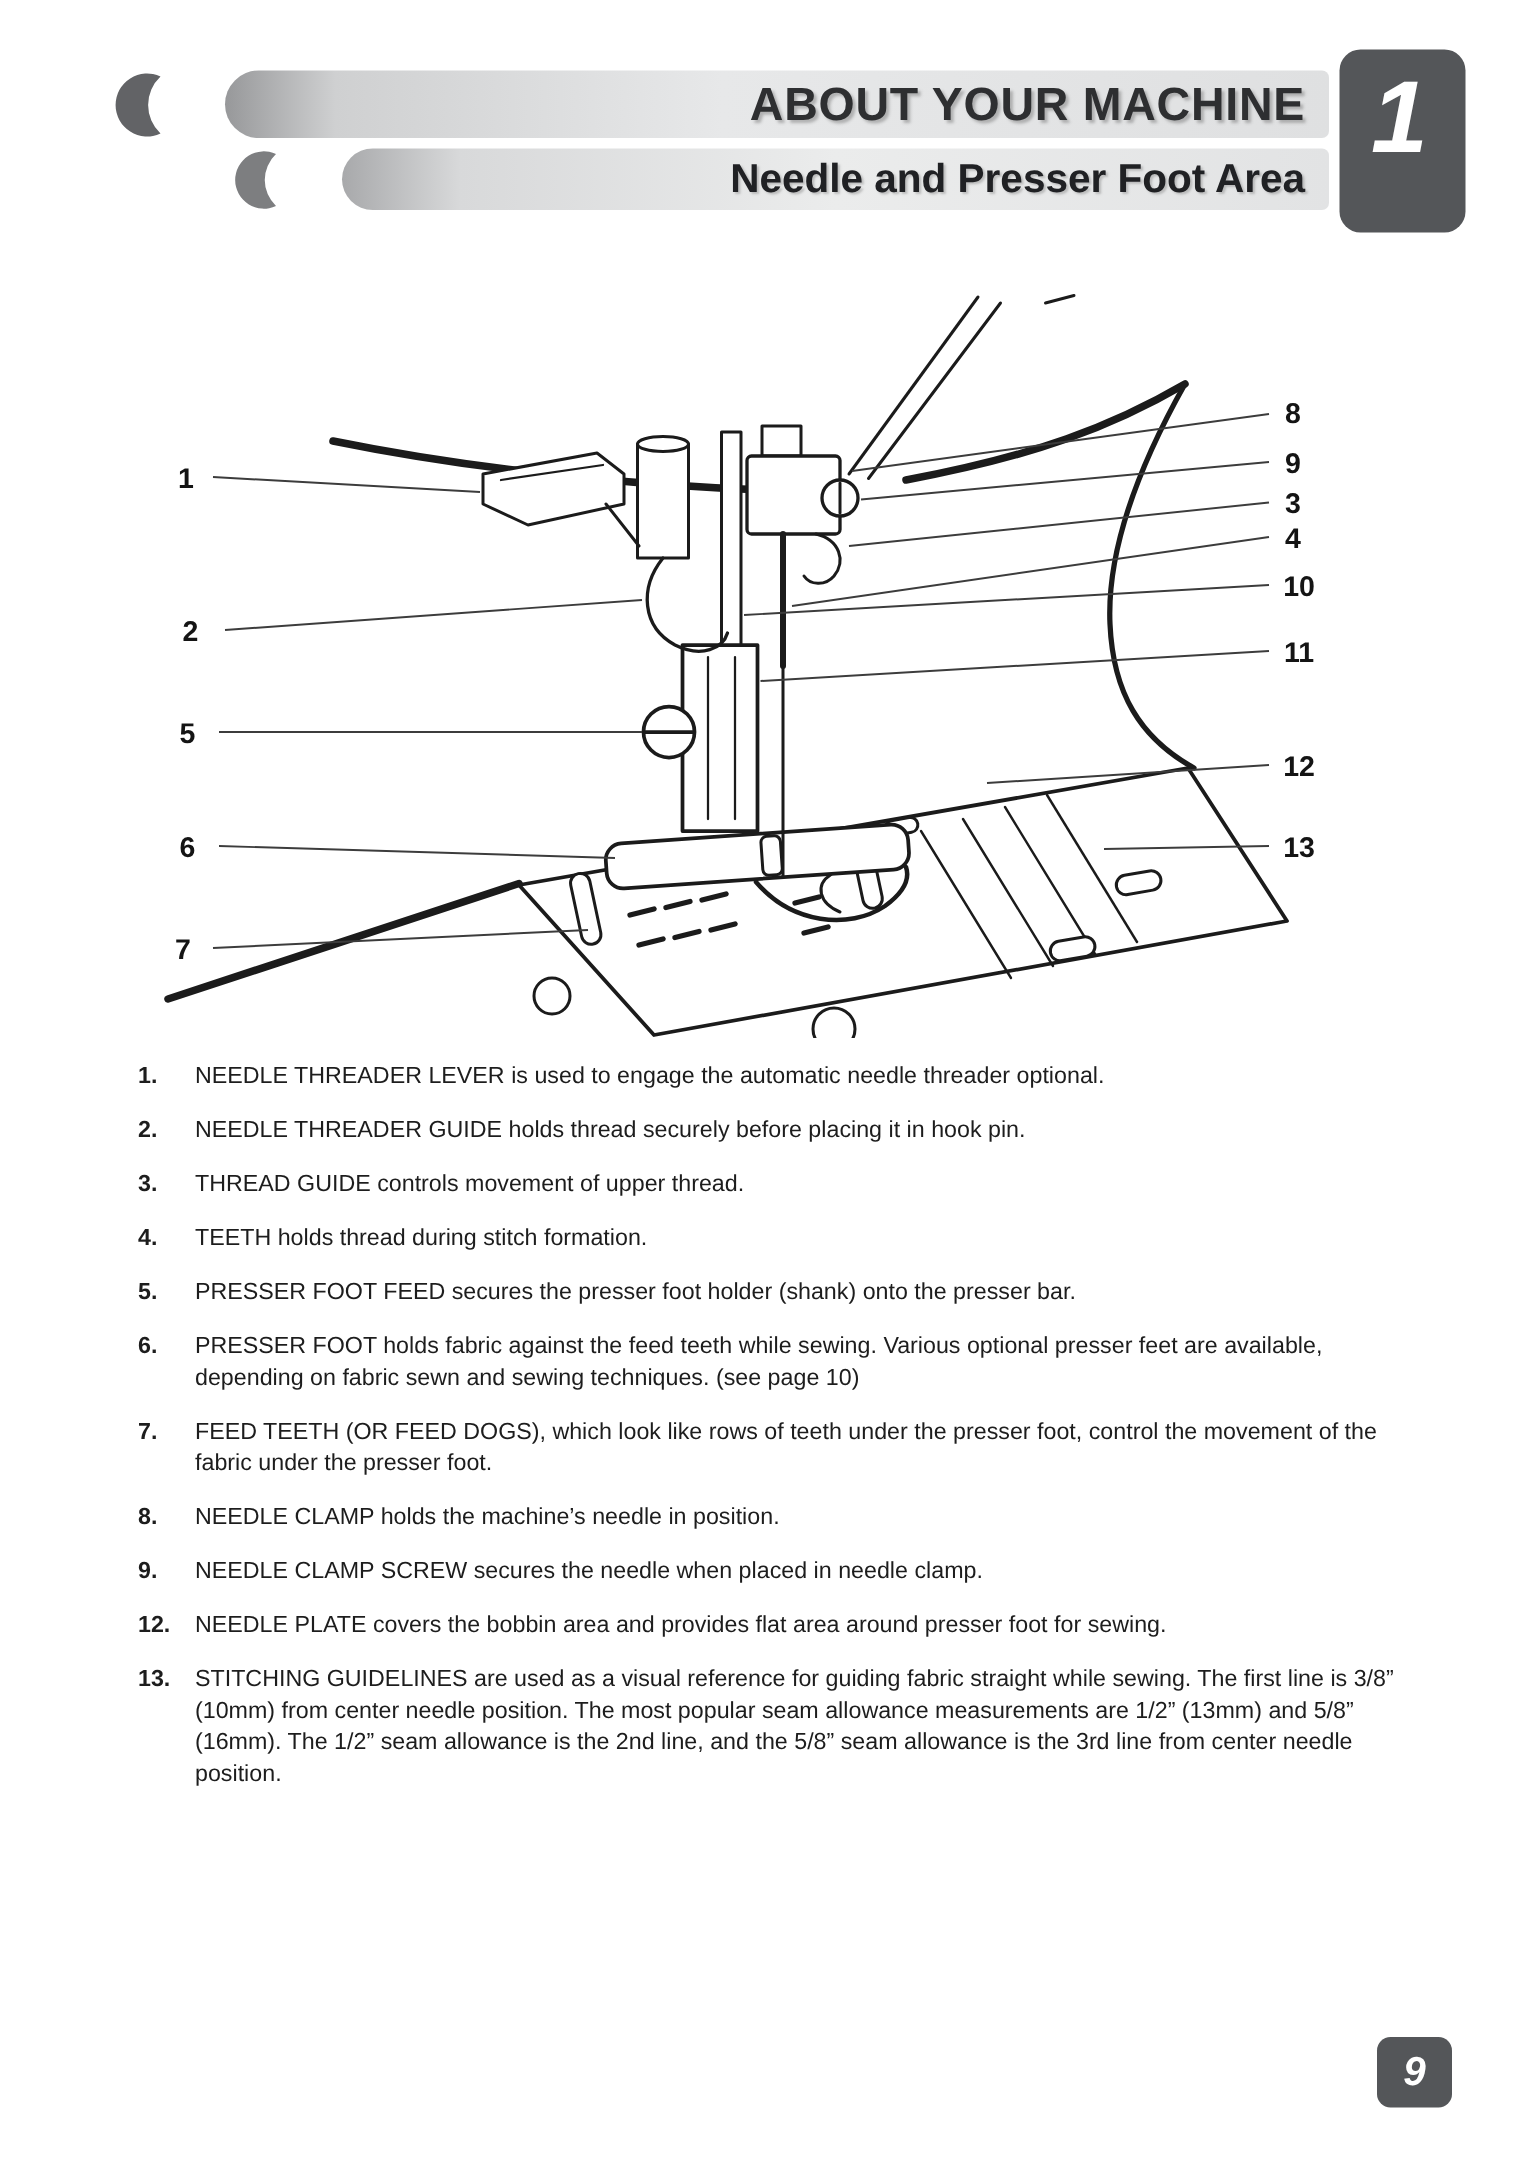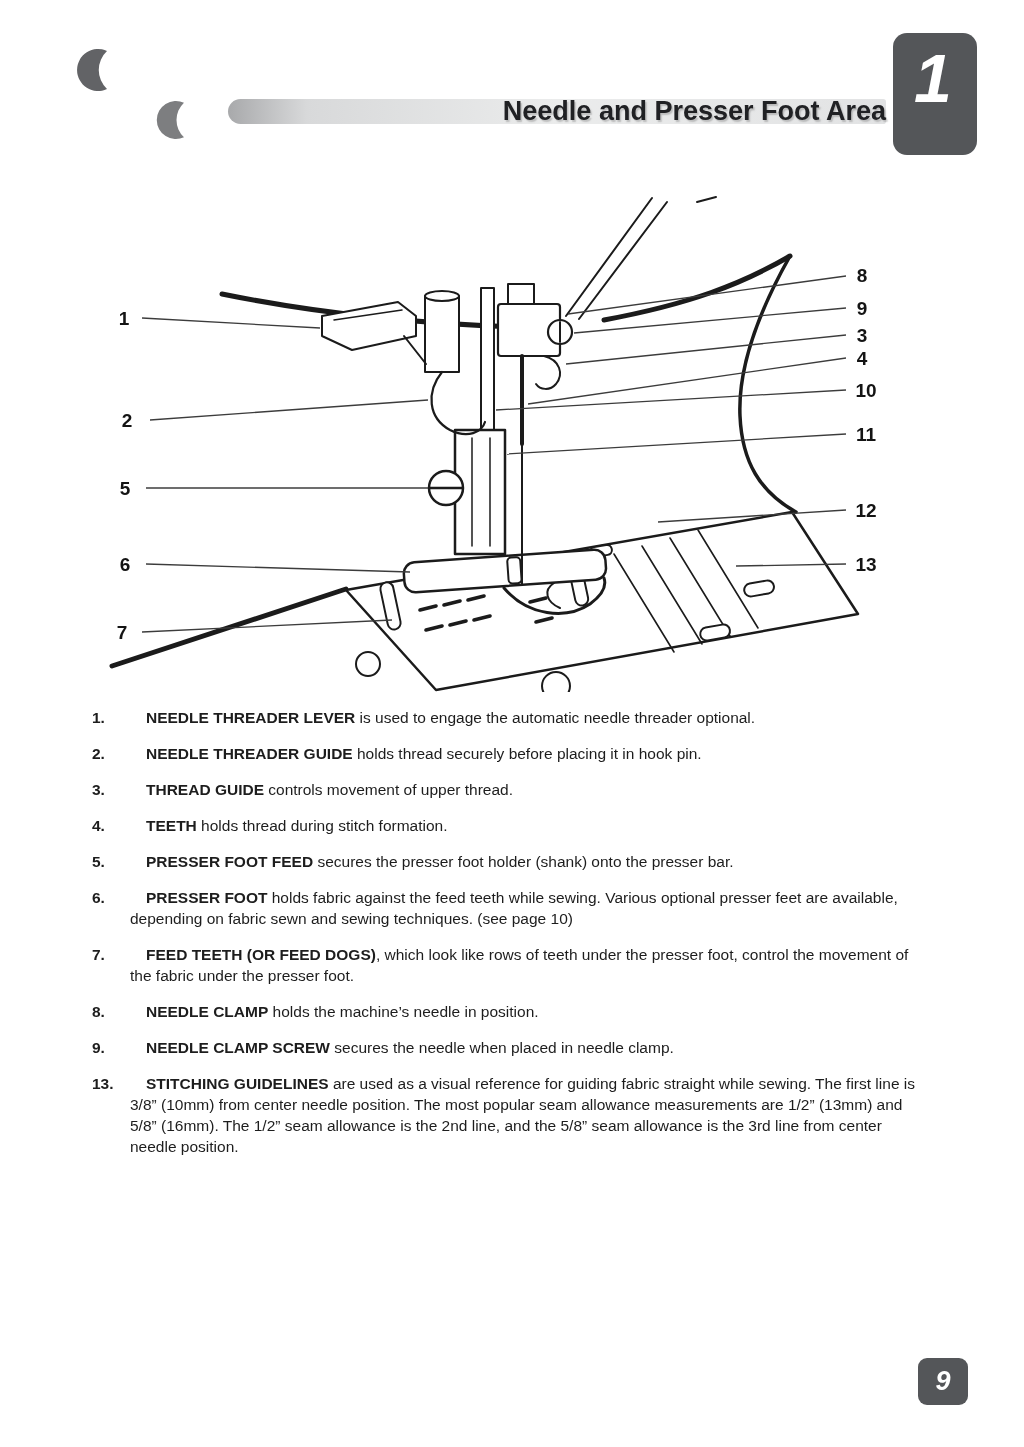--- a/index.html
+++ b/index.html
@@ -7,21 +7,21 @@
   body { font-family:"Liberation Sans", sans-serif; }
   .page { position:relative; width:1024px; height:1447px; background:#ffffff; overflow:hidden; }
 
   
   .bar { position:absolute; display:flex; align-items:center; justify-content:flex-end; }
   .bar1 { left:150px; top:47px; width:736px; height:45px; padding-right:16px;
           border-radius:24px 5px 5px 24px;
           background:linear-gradient(90deg,#97989a 0%,#cfd0d1 10%,#e7e8e9 45%,#dfe0e1 100%); }
   .bar1 .title { font-size:31px; font-weight:bold; color:#2e2f31; letter-spacing:.5px;
                  text-shadow:2px 2px 2px rgba(110,110,110,.45); }
-  .bar2 { left:228px; top:99px; width:658px; height:25px; padding-right:0;
+  .bar2 { left:228px; top:99px; width:658px; height:41px; padding-right:16px;
           border-radius:22px 5px 5px 22px;
           background:linear-gradient(90deg,#a8a9ab 0%,#d8d9da 12%,#ebecec 50%,#e2e3e4 100%); }
   .bar2 .subtitle { font-size:27px; font-weight:bold; color:#202124;
                     text-shadow:1.5px 1.5px 1.5px rgba(120,120,120,.4); }
   .crescent1 { position:absolute; left:74px; top:48px; width:44px; height:44px; }
   .crescent2 { position:absolute; left:154px; top:100px; width:40px; height:40px; }
 
   .chapter-tab { position:absolute; left:893px; top:33px; width:84px; height:122px;
                  background:#545659; border-radius:14px; display:flex; justify-content:center;
                  align-items:flex-start; padding-top:8px; }
@@ -33,36 +33,39 @@
   .pline { stroke:#1b1b1b; fill:none; stroke-linecap:round; }
   .part  { stroke:#1b1b1b; fill:#ffffff; stroke-linejoin:round; }
   .lead  { stroke:#3c3c3c; stroke-width:1.3; }
   text.callout { font-family:"Liberation Sans",sans-serif; font-size:19px; font-weight:bold; fill:#141414; }
 
   
   .desc-list { position:absolute; left:92px; top:707px; width:840px; }
   .desc-item { display:grid; grid-template-columns:38px 1fr; margin-bottom:15px;
                font-size:15.5px; line-height:21px; color:#1d1d1d; }
   .desc-item .n { font-weight:bold; }
-  .desc-item b { font-weight:bold;margin-left:16px; }
+  .desc-item b { font-weight:normal; }
 
   
   .page-badge { position:absolute; left:918px; top:1358px; width:50px; height:47px;
                 background:#545659; border-radius:9px; display:flex; align-items:center;
                 justify-content:center; }
   .page-badge .pn { color:#ffffff; font-weight:bold; font-style:italic; font-size:27px; }
 </style>
 </head>
 <body>
 
 <div class="page">
 
   <svg class="crescent1" viewBox="0 0 44 44">
     <path d="M 33 3 A 21 21 0 1 0 33 41 A 26 26 0 0 1 33 3 Z" fill="#626366"></path>
   </svg>
+  <div class="bar bar1">
+    <span class="title">ABOUT YOUR MACHINE</span>
+  </div>
 
   <svg class="crescent2" viewBox="0 0 44 44">
     <path d="M 33 3 A 21 21 0 1 0 33 41 A 26 26 0 0 1 33 3 Z" fill="#7d7e80"></path>
   </svg>
   <div class="bar bar2">
     <span class="subtitle">Needle and Presser Foot Area</span>
   </div>
 
   <div class="chapter-tab">
     <span class="num">1</span>
@@ -218,20 +221,24 @@
     </div>
     <div class="desc-item">
       <span class="n">8.</span>
       <span class="t"><b>NEEDLE CLAMP</b><span> holds the machine’s needle in position.</span></span>
     </div>
     <div class="desc-item">
       <span class="n">9.</span>
       <span class="t"><b>NEEDLE CLAMP SCREW</b><span> secures the needle when placed in needle clamp.</span></span>
     </div>
     <div class="desc-item">
+      <span class="n">12.</span>
+      <span class="t"><b>NEEDLE PLATE</b><span> covers the bobbin area and provides flat area around presser foot for sewing.</span></span>
+    </div>
+    <div class="desc-item">
       <span class="n">13.</span>
       <span class="t"><b>STITCHING GUIDELINES</b><span> are used as a visual reference for guiding fabric straight while sewing. The first line is 3/8” (10mm) from center needle position. The most popular seam allowance measurements are 1/2” (13mm) and 5/8” (16mm). The 1/2” seam allowance is the 2nd line, and the 5/8” seam allowance is the 3rd line from center needle position.</span></span>
     </div>
   </div>
 
   <div class="page-badge">
     <span class="pn">9</span>
   </div>
 
 </div>

